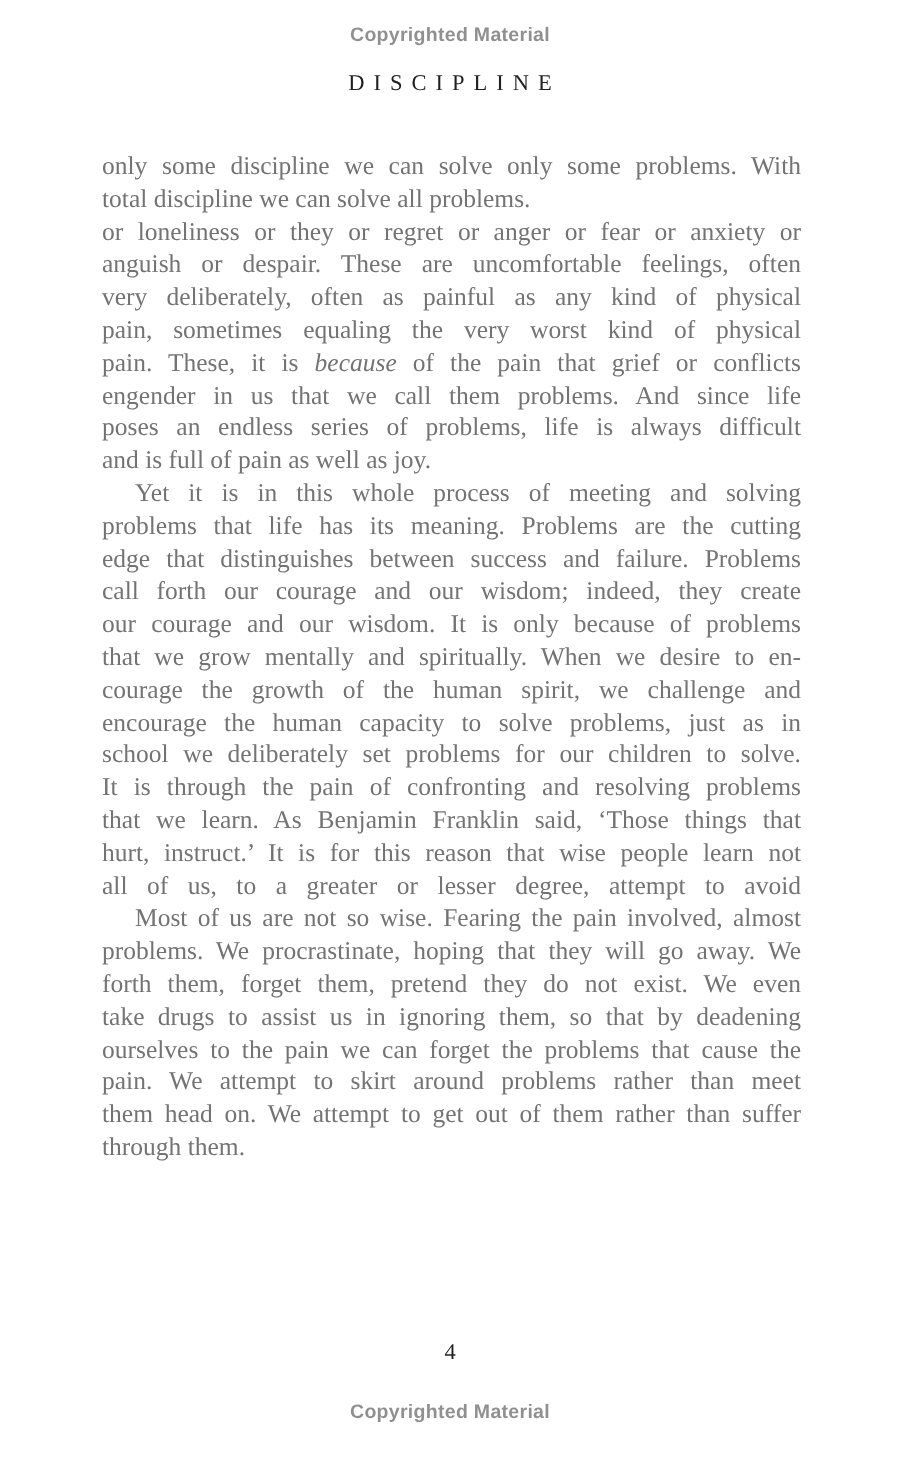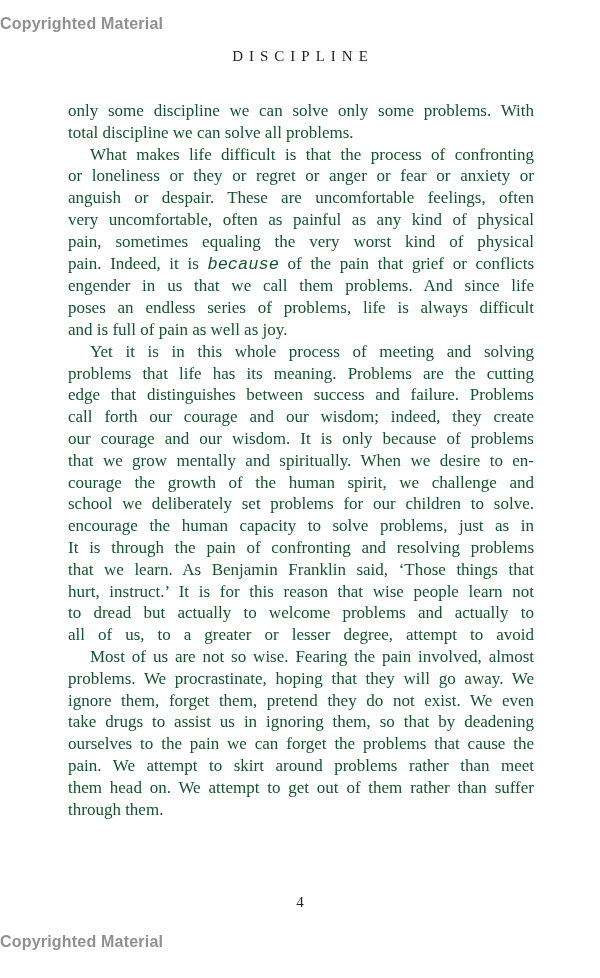--- a/index.html
+++ b/index.html
@@ -9,23 +9,23 @@
     height: 978px;
     background: #ffffff;
     font-family: "Liberation Serif", serif;
     color: #1c1c1c;
     overflow: hidden;
   }
   .copyright {
     position: absolute;
     left: 0;
     width: 600px;
-    text-align: left;
+    text-align: center;
     font-family: "Liberation Sans", sans-serif;
-    font-size: 16px;
+    font-size: 13px;
     font-weight: bold;
     color: #909090;
     letter-spacing: 0.2px;
   }
   .copyright.top { top: 15px; }
   .copyright.bottom { top: 933px; }
   .chapter-title {
     position: absolute;
     top: 48px;
     left: 0;
@@ -37,29 +37,29 @@
     text-indent: 6px; 
     color: #1f1f1f;
   }
   .body-text {
     position: absolute;
     top: 100px;
     left: 68px;
     width: 466px;
     font-size: 17px;
     line-height: 21.8px;
-    color: #14532d;
+    color: #737373;
   }
   .line {
     text-align: justify;
     text-align-last: justify;
   }
   .line.para-end { text-align-last: left; }
   .line.indent { text-indent: 22px; }
-  .italic { font-style: italic; font-family: Liberation Mono, monospace; }
+  .italic { font-style: italic; }
   .page-number {
     position: absolute;
     top: 894px;
     left: 0;
     width: 600px;
     text-align: center;
     font-size: 15px;
     color: #1f1f1f;
   }
 </style>
@@ -68,46 +68,44 @@
 
 <div class="page">
 
   <div class="copyright top">Copyrighted Material</div>
 
   <div class="chapter-title">DISCIPLINE</div>
 
   <div class="body-text">
       <div class="line"><span>only some discipline we can solve only some problems. With</span></div>
       <div class="line para-end"><span>total discipline we can solve all problems.</span></div>
-      <div class="line indent"><span>What makes life difficult is that the process of confronting</span></div>
       <div class="line"><span>or loneliness or they or regret or anger or fear or anxiety or</span></div>
       <div class="line"><span>anguish or despair. These are uncomfortable feelings, often</span></div>
-      <div class="line"><span>very uncomfortable, often as painful as any kind of physical</span></div>
+      <div class="line"><span>very deliberately, often as painful as any kind of physical</span></div>
       <div class="line"><span>pain, sometimes equaling the very worst kind of physical</span></div>
-      <div class="line"><span>pain. Indeed, it is </span><span class="italic">because</span><span> of the pain that grief or conflicts</span></div>
+      <div class="line"><span>pain. These, it is </span><span class="italic">because</span><span> of the pain that grief or conflicts</span></div>
       <div class="line"><span>engender in us that we call them problems. And since life</span></div>
       <div class="line"><span>poses an endless series of problems, life is always difficult</span></div>
       <div class="line para-end"><span>and is full of pain as well as joy.</span></div>
       <div class="line indent"><span>Yet it is in this whole process of meeting and solving</span></div>
       <div class="line"><span>problems that life has its meaning. Problems are the cutting</span></div>
       <div class="line"><span>edge that distinguishes between success and failure. Problems</span></div>
       <div class="line"><span>call forth our courage and our wisdom; indeed, they create</span></div>
       <div class="line"><span>our courage and our wisdom. It is only because of problems</span></div>
       <div class="line"><span>that we grow mentally and spiritually. When we desire to en-</span></div>
       <div class="line"><span>courage the growth of the human spirit, we challenge and</span></div>
+      <div class="line"><span>encourage the human capacity to solve problems, just as in</span></div>
       <div class="line"><span>school we deliberately set problems for our children to solve.</span></div>
-      <div class="line"><span>encourage the human capacity to solve problems, just as in</span></div>
       <div class="line"><span>It is through the pain of confronting and resolving problems</span></div>
       <div class="line"><span>that we learn. As Benjamin Franklin said, ‘Those things that</span></div>
       <div class="line"><span>hurt, instruct.’ It is for this reason that wise people learn not</span></div>
-      <div class="line"><span>to dread but actually to welcome problems and actually to</span></div>
       <div class="line"><span>all of us, to a greater or lesser degree, attempt to avoid</span></div>
       <div class="line indent"><span>Most of us are not so wise. Fearing the pain involved, almost</span></div>
       <div class="line"><span>problems. We procrastinate, hoping that they will go away. We</span></div>
-      <div class="line"><span>ignore them, forget them, pretend they do not exist. We even</span></div>
+      <div class="line"><span>forth them, forget them, pretend they do not exist. We even</span></div>
       <div class="line"><span>take drugs to assist us in ignoring them, so that by deadening</span></div>
       <div class="line"><span>ourselves to the pain we can forget the problems that cause the</span></div>
       <div class="line"><span>pain. We attempt to skirt around problems rather than meet</span></div>
       <div class="line"><span>them head on. We attempt to get out of them rather than suffer</span></div>
       <div class="line para-end"><span>through them.</span></div>
     </div>
 
   <div class="page-number">4</div>
 
   <div class="copyright bottom">Copyrighted Material</div>

